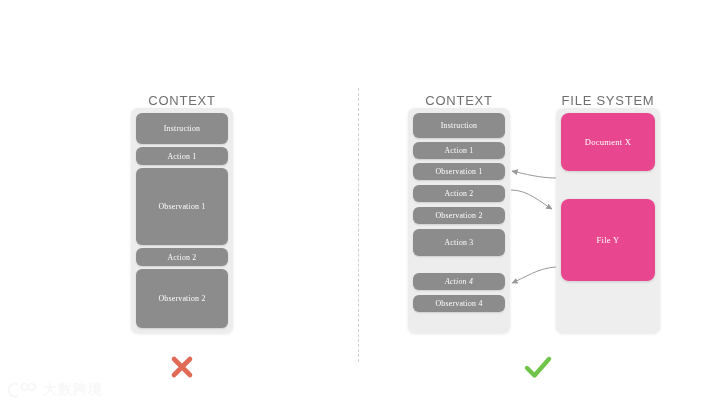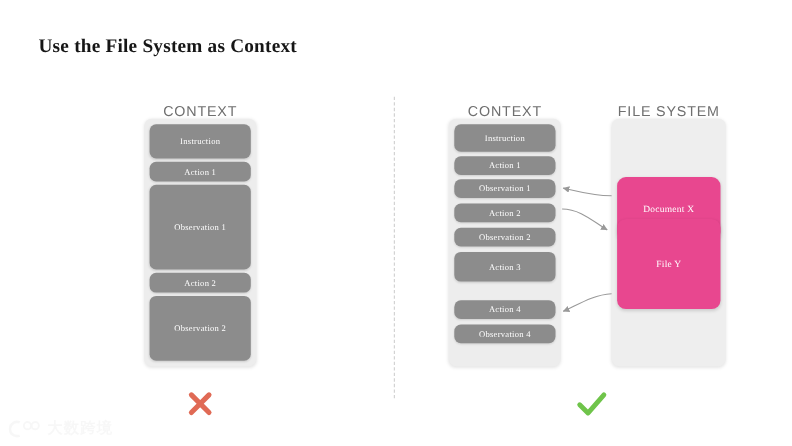--- a/index.html
+++ b/index.html
@@ -97,21 +97,20 @@
     color:#f2f2f2;
     letter-spacing:1px;
     font-family:"DejaVu Sans", sans-serif;
   }
 </style>
 </head>
 <body>
 
 <div class="slide">
 
-  <div class="title">Use the File System as Context</div>
 
   <div class="divider"></div>
 
   <div class="col-label" style="left:132px;top:93px;width:100px;">CONTEXT</div>
 
   <div class="panel" style="left:131px;top:108px;width:102px;height:225px;">
     <div class="blk" style="top:5px;height:31px;">Instruction</div>
     <div class="blk" style="top:39px;height:18px;">Action 1</div>
     <div class="blk" style="top:60px;height:77px;">Observation 1</div>
     <div class="blk" style="top:140px;height:18px;">Action 2</div>
@@ -126,28 +125,28 @@
 
   <div class="col-label" style="left:408px;top:93px;width:102px;">CONTEXT</div>
 
   <div class="panel" style="left:408px;top:108px;width:102px;height:225px;">
     <div class="blk" style="top:5px;height:25px;">Instruction</div>
     <div class="blk" style="top:34px;height:17px;">Action 1</div>
     <div class="blk" style="top:55px;height:17px;">Observation 1</div>
     <div class="blk" style="top:77px;height:17px;">Action 2</div>
     <div class="blk" style="top:99px;height:17px;">Observation 2</div>
     <div class="blk" style="top:121px;height:27px;">Action 3</div>
-    <div class="blk" style="top:165px;height:17px;">Action 4</div>
+    <div class="blk" style="top:165px;height:17px;font-style:italic;">Action 4</div>
     <div class="blk" style="top:187px;height:17px;">Observation 4</div>
   </div>
 
   <div class="col-label" style="left:556px;top:93px;width:104px;">FILE SYSTEM</div>
 
   <div class="panel fs" style="left:556px;top:108px;width:104px;height:225px;">
-    <div class="blk pink" style="top:5px;height:58px;margin-top:48px;">Document X</div>
+    <div class="blk pink" style="top:5px;height:58px;">Document X</div>
     <div class="blk pink" style="top:91px;height:82px;">File Y</div>
   </div>
 
   <svg class="links">
     <defs>
       <marker id="ah" markerWidth="7" markerHeight="7" refX="5.6" refY="3" orient="auto">
         <path d="M0,0 L6,3 L0,6 z" fill="#999999"></path>
       </marker>
     </defs>
 

